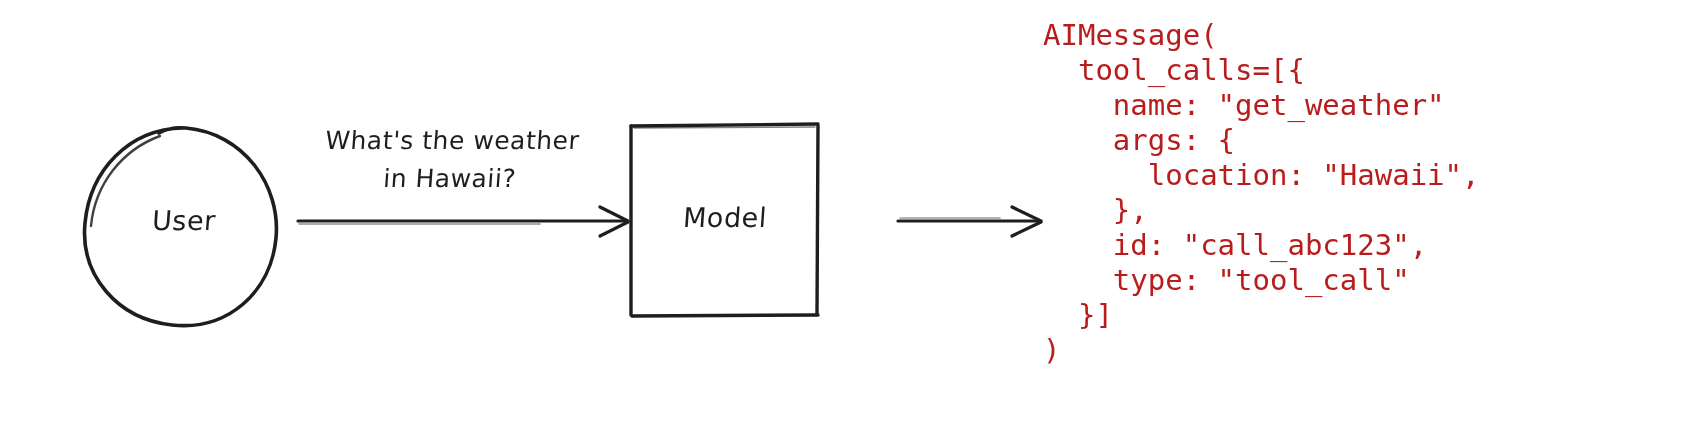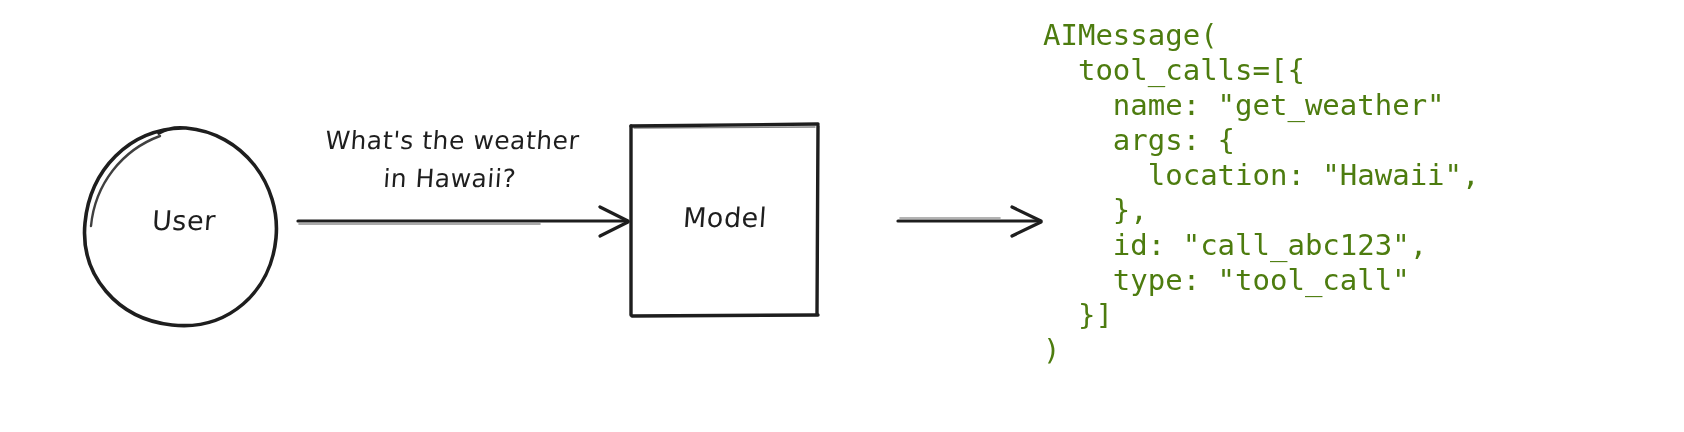--- a/index.html
+++ b/index.html
@@ -67,21 +67,21 @@
   #edge-label .l2 { display: block; }
 
   
   #code-block {
     position: absolute;
     left: 1043px;
     top: 18px;
     font-family: "DejaVu Sans Mono", monospace;
     font-size: 29px;
     line-height: 35px;
-    color: #4d7c0f;
+    color: #b91c1c;
     white-space: pre;
     font-weight: 500;
   }
   #code-block .code-line {
     white-space: pre;
     display: block;
     height: 35px;
   }
 </style>
 </head>

